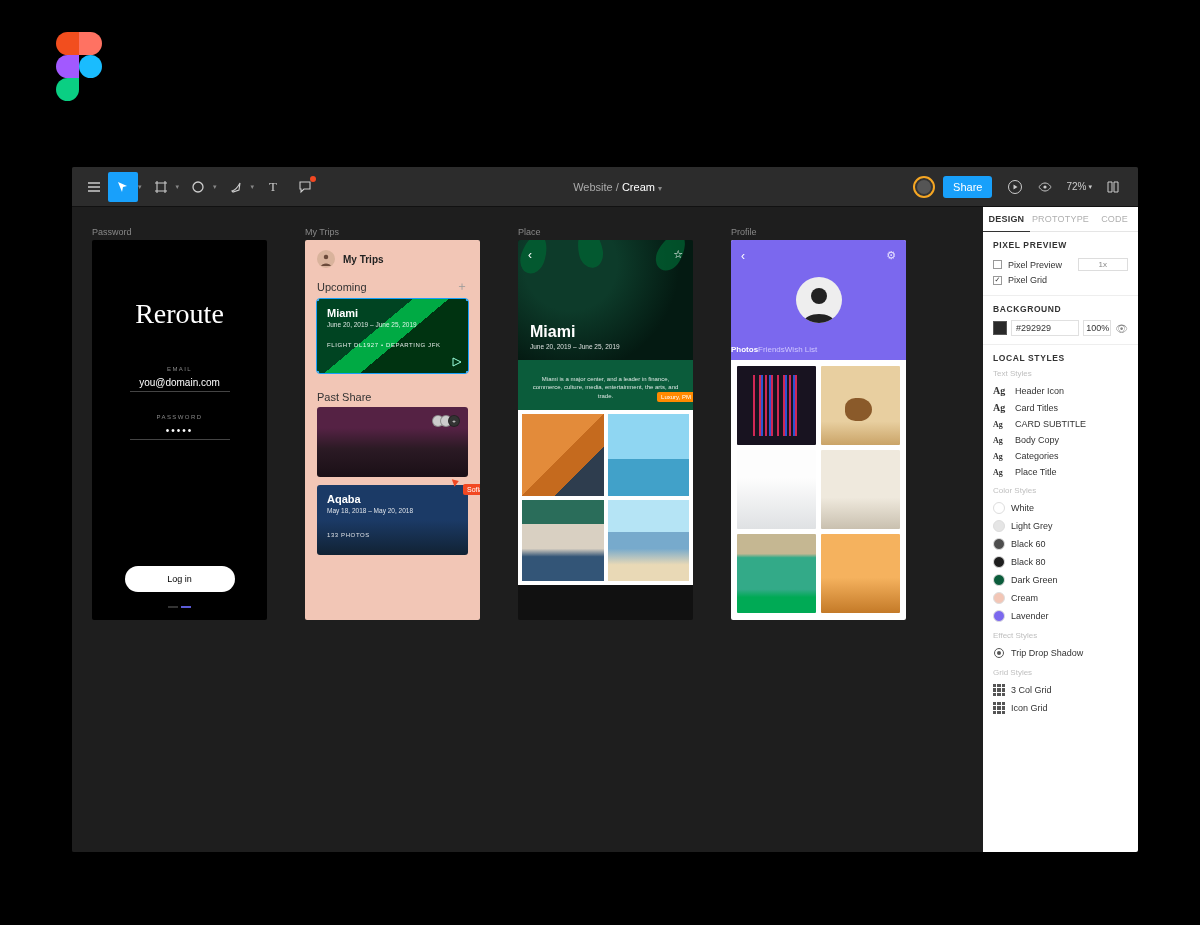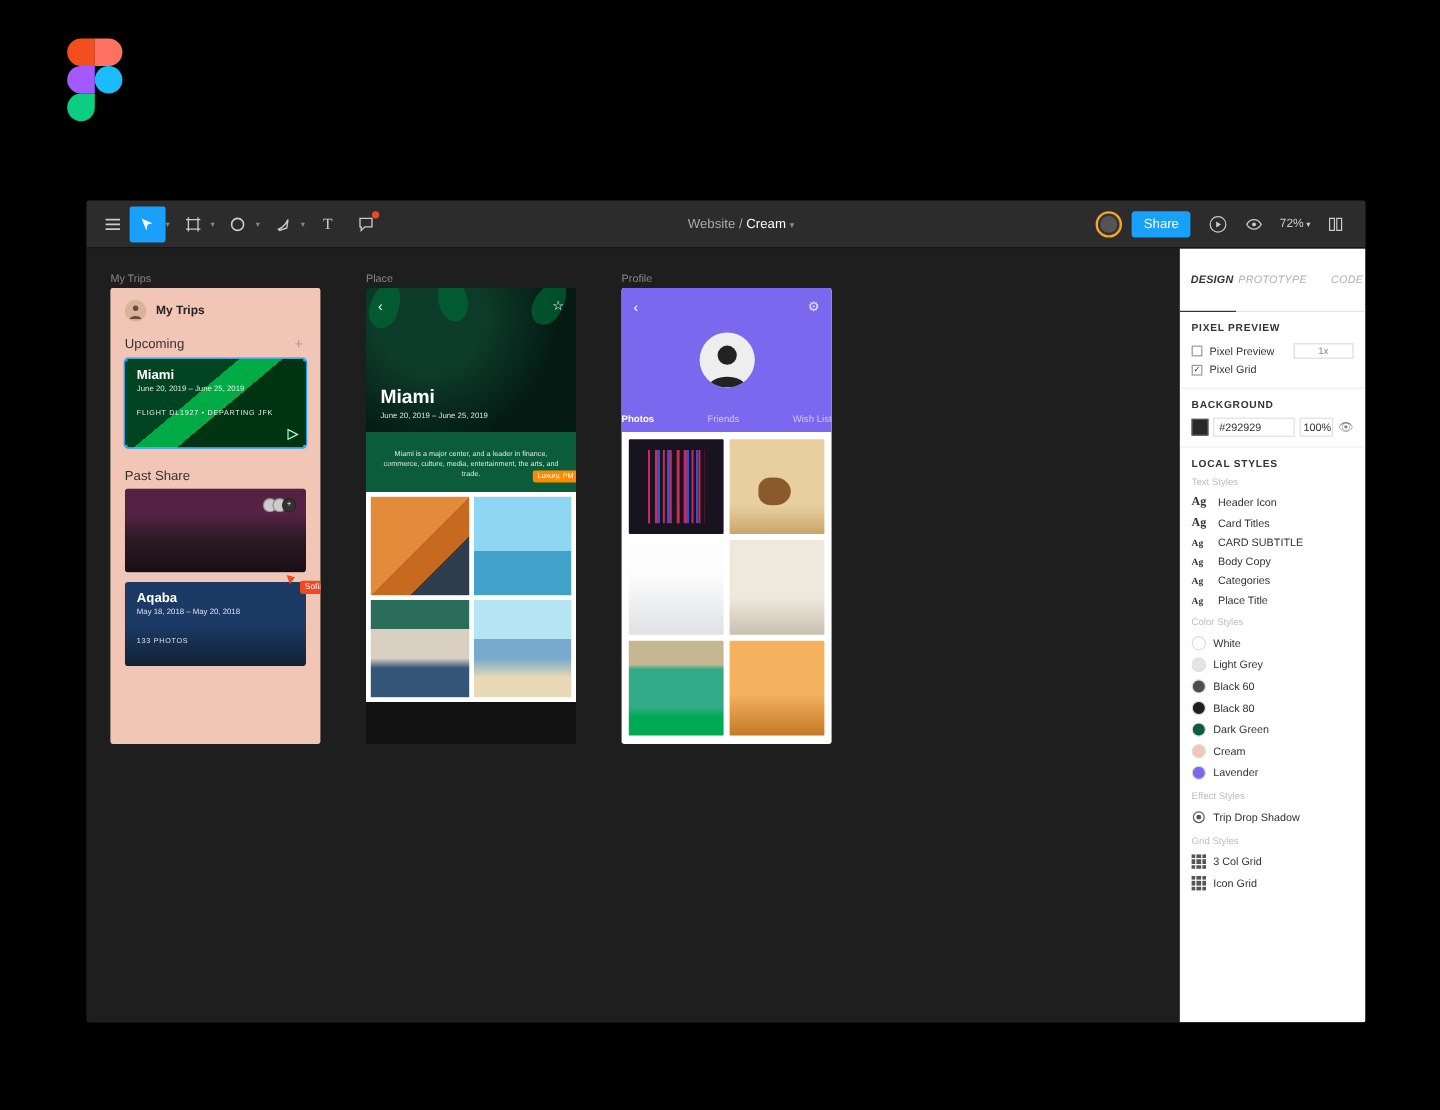--- a/index.html
+++ b/index.html
@@ -51,21 +51,21 @@
   .avatar-ring .inner { width:14px; height:14px; border-radius:50%; background:#555; }
   .share-btn { background:#18a0fb; color:#fff; font-size:11px; padding:5px 10px; border-radius:3px; margin-right:8px; }
   .tbar-ic { width:22px; display:flex; justify-content:center; align-items:center; color:#ccc; font-size:12px; margin:0 4px; }
   .zoom { font-size:10px; color:#ccc; margin:0 6px; display:flex; align-items:center; gap:2px; }
 
   
   .main { flex:1; display:flex; overflow:hidden; }
   .canvas { flex:1; background:#1e1e1e; position:relative; overflow:hidden; }
   .rpanel { width:155px; background:#fff; color:#333; font-size:10px; display:flex; flex-direction:column; overflow-y:auto; }
   .rpanel .tabs { display:flex; border-bottom:1px solid #e5e5e5; font-size:9px; }
-  .rpanel .tab { flex:1; text-align:right; padding:21px 2px; color:#b0b0b0; letter-spacing:.2px;font-style:italic; }
+  .rpanel .tab { flex:1; text-align:center; padding:7px 2px; color:#b0b0b0; letter-spacing:.2px; }
   .rpanel .tab.active { color:#333; font-weight:600; border-bottom:1px solid #333; margin-bottom:-1px;}
   .rpanel .section { padding:8px 10px; border-bottom:1px solid #eee; }
   .rpanel .sec-title { font-size:8.5px; letter-spacing:.6px; color:#333; font-weight:600; text-transform:uppercase; margin-bottom:6px; }
   .checkrow { display:flex; align-items:center; gap:6px; font-size:9px; color:#333; padding:2px 0;}
   .chk { width:9px; height:9px; border:1px solid #999; display:inline-flex; align-items:center; justify-content:center; font-size:7px; color:#333; }
   .chk.checked::after { content:"✓"; }
   .scale-chip { margin-left:auto; font-size:8px; border:1px solid #ddd; padding:1px 20px; color:#888; }
   .bg-row { display:flex; align-items:center; gap:4px; }
   .swatch { width:14px; height:14px; background:#292929; border:1px solid #555; }
   .bg-hex { flex:1; border:1px solid #e0e0e0; font-size:9px; padding:2px 4px; color:#333; background:#fff; }
@@ -135,21 +135,21 @@
   .ab3 .grid{display:grid;grid-template-columns:1fr 1fr; gap:4px; padding:4px; background:#fff;}
   .ph{aspect-ratio:1/1;}
 
   
   .ab4 { background:#fff; }
   .ab4 .top{background:#7b68ee; height:120px; position:relative; display:flex; flex-direction:column; align-items:center; justify-content:center;}
   .ab4 .back{position:absolute;left:10px;top:9px;color:#fff;font-size:12px;}
   .ab4 .gear{position:absolute;right:10px;top:9px;color:#e6e1ff;font-size:11px;}
   .ab4 .pf{width:46px;height:46px;border-radius:50%;background:#eee;overflow:hidden; display:flex; align-items:flex-end; justify-content:center;}
   .ab4 .pf svg{width:40px;height:40px;}
-  .ab4 .tabs{position:absolute;bottom:6px;left:0;right:0;display:flex;justify-content:space-between;font-size:8px;color:#cfc6ff;}
+  .ab4 .tabs{position:absolute;bottom:6px;left:0;right:0;display:flex;justify-content:flex-start;font-size:8px;color:#cfc6ff;}
   .ab4 .tabs .on{color:#fff;font-weight:600;}
   .ab4 .grid{display:grid;grid-template-columns:1fr 1fr; gap:5px; padding:6px;}
   .ab4 .ph{aspect-ratio:1/1;border-radius:1px;}
 
   
   .g-palm{background:linear-gradient(140deg,#042 0 40%,#0a4 40% 55%,#031 55% 100%);}
   .g-dc{background:linear-gradient(180deg,#524 0 30%,#2b1a24 60%,#1a0f16 100%);}
   .g-aqaba{background:linear-gradient(180deg,#1b3a66 0 50%,#123 100%);}
   .g-umbrella{background:linear-gradient(180deg,#2a6d5a 0 30%,#d9d0c2 30% 60%,#357 70%);}
   .g-orange{background:linear-gradient(135deg,#e38b3a 0 50%,#c56a1e 50% 70%,#2e3d4e 70%);}
@@ -250,20 +250,35 @@
       <svg width="16" height="16" viewBox="0 0 16 16">
           <path d="M3 3h4v10H3zM9 3h4v10H9z" stroke="#ccc" fill="none"></path>
         </svg>
     </div>
   </div>
 
   <div class="main">
     <div class="canvas">
       <div class="artboards">
 
+        <div class="ab-wrap">
+          <div class="ab-label">Password</div>
+          <div class="ab ab1">
+            <div class="brand">Reroute</div>
+            <div class="lbl">EMAIL</div>
+            <div class="inp">you@domain.com</div>
+            <div class="lbl" style="margin-top:22px">PASSWORD</div>
+            <div class="inp" style="letter-spacing:2px">•••••</div>
+            <div class="login-btn">Log in</div>
+            <div class="pager">
+                <span></span>
+                <span class="on"></span>
+              </div>
+          </div>
+        </div>
 
         <div class="ab-wrap">
           <div class="ab-label">My Trips</div>
           <div class="ab ab2">
             <div class="hdr">
               <div class="av">
                 <svg viewBox="0 0 20 20">
                     <circle cx="10" cy="7" r="3.2" fill="#6b4a3a"></circle>
                     <path d="M3 20c1-5 13-5 14 0" fill="#6b4a3a"></path>
                   </svg>

